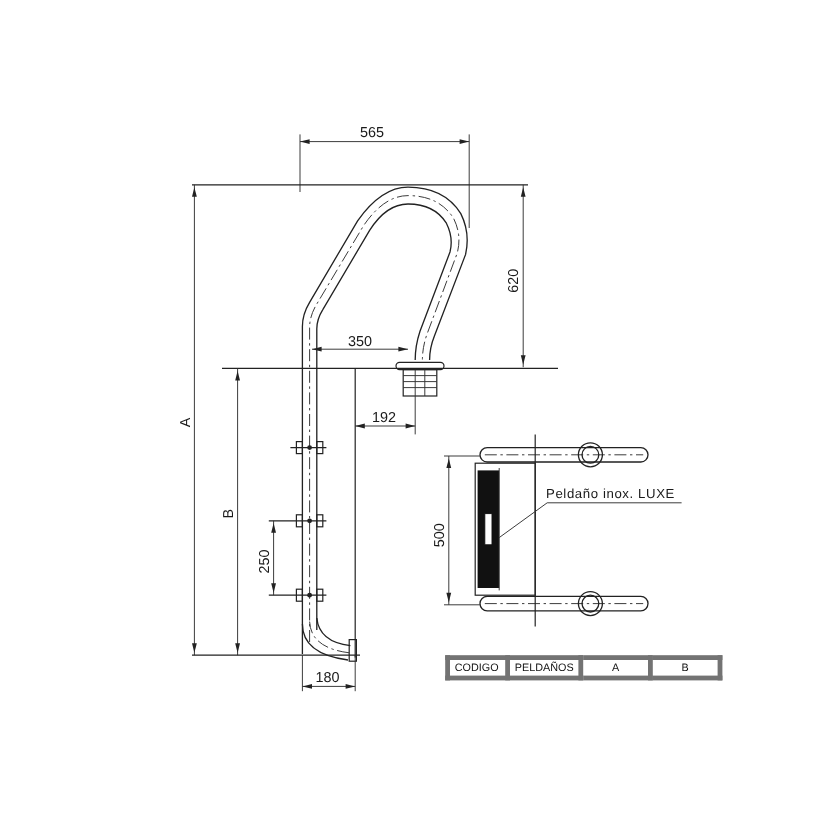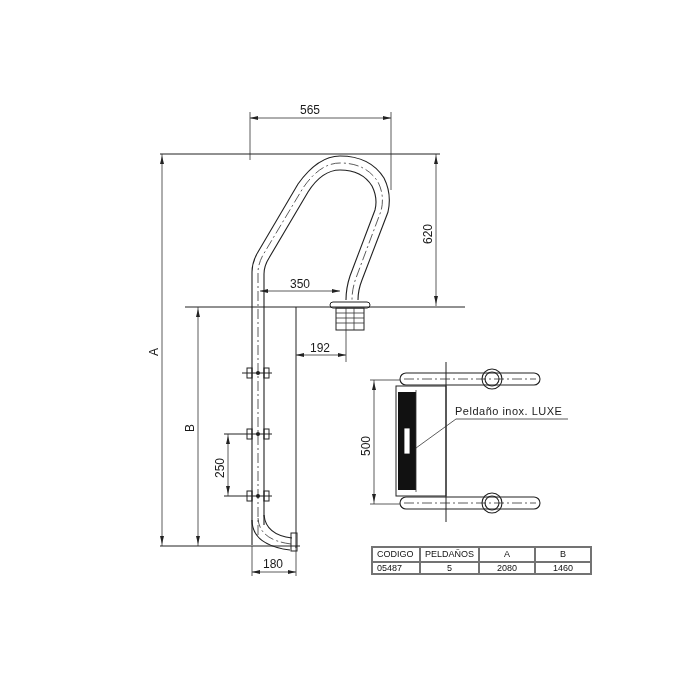--- a/index.html
+++ b/index.html
@@ -5,21 +5,21 @@
   html, body { margin:0; padding:0; background:#ffffff; }
   body { width:700px; height:700px; position:relative; overflow:hidden; font-family:"Liberation Sans", sans-serif; }
   #drawing { position:absolute; left:0; top:0; width:700px; height:700px; }
   .dimtext { font-family:"Liberation Sans", sans-serif; font-size:12px; fill:#1a1a1a; }
   .label { font-family:"Liberation Sans", sans-serif; font-size:11px; fill:#1a1a1a; letter-spacing:0.5px; }
   .ln { stroke:#222; stroke-width:1; fill:none; }
   .thin { stroke:#333; stroke-width:0.8; fill:none; }
   .cl { stroke:#333; stroke-width:0.8; fill:none; stroke-dasharray:10 3 2 3; }
   .tube { stroke:#222; stroke-width:1.1; fill:none; }
   table.spec { position:absolute; left:371px; top:546px; border-collapse:collapse; font-family:"Liberation Sans", sans-serif; font-size:9px; color:#111; }
-  table.spec th, table.spec td { border:2px solid #737373; padding:0 4px; height:10px; line-height:10px; font-weight:normal; text-align:center; }
+  table.spec th, table.spec td { border:4px solid #737373; padding:0 4px; height:10px; line-height:10px; font-weight:normal; text-align:center; }
   table.spec th { height:13px; line-height:13px; }
   table.spec td.c0, table.spec th.c0 { width:38px; text-align:left; }
   table.spec td.c1, table.spec th.c1 { width:44px; }
   table.spec td.c2, table.spec th.c2 { width:46px; }
   table.spec td.c3, table.spec th.c3 { width:46px; }
 </style>
 </head>
 <body>
 
 <svg id="drawing" viewBox="0 0 700 700" xmlns="http://www.w3.org/2000/svg">
@@ -178,20 +178,14 @@
 <table class="spec">
   <thead>
     <tr>
       <th class="c0">CODIGO</th>
       <th class="c1">PELDAÑOS</th>
       <th class="c2">A</th>
       <th class="c3">B</th>
     </tr>
   </thead>
   <tbody>
-    <tr>
-      <td class="c0">05487</td>
-      <td class="c1">5</td>
-      <td class="c2">2080</td>
-      <td class="c3">1460</td>
-    </tr>
   </tbody>
 </table>
 
 </body></html>

